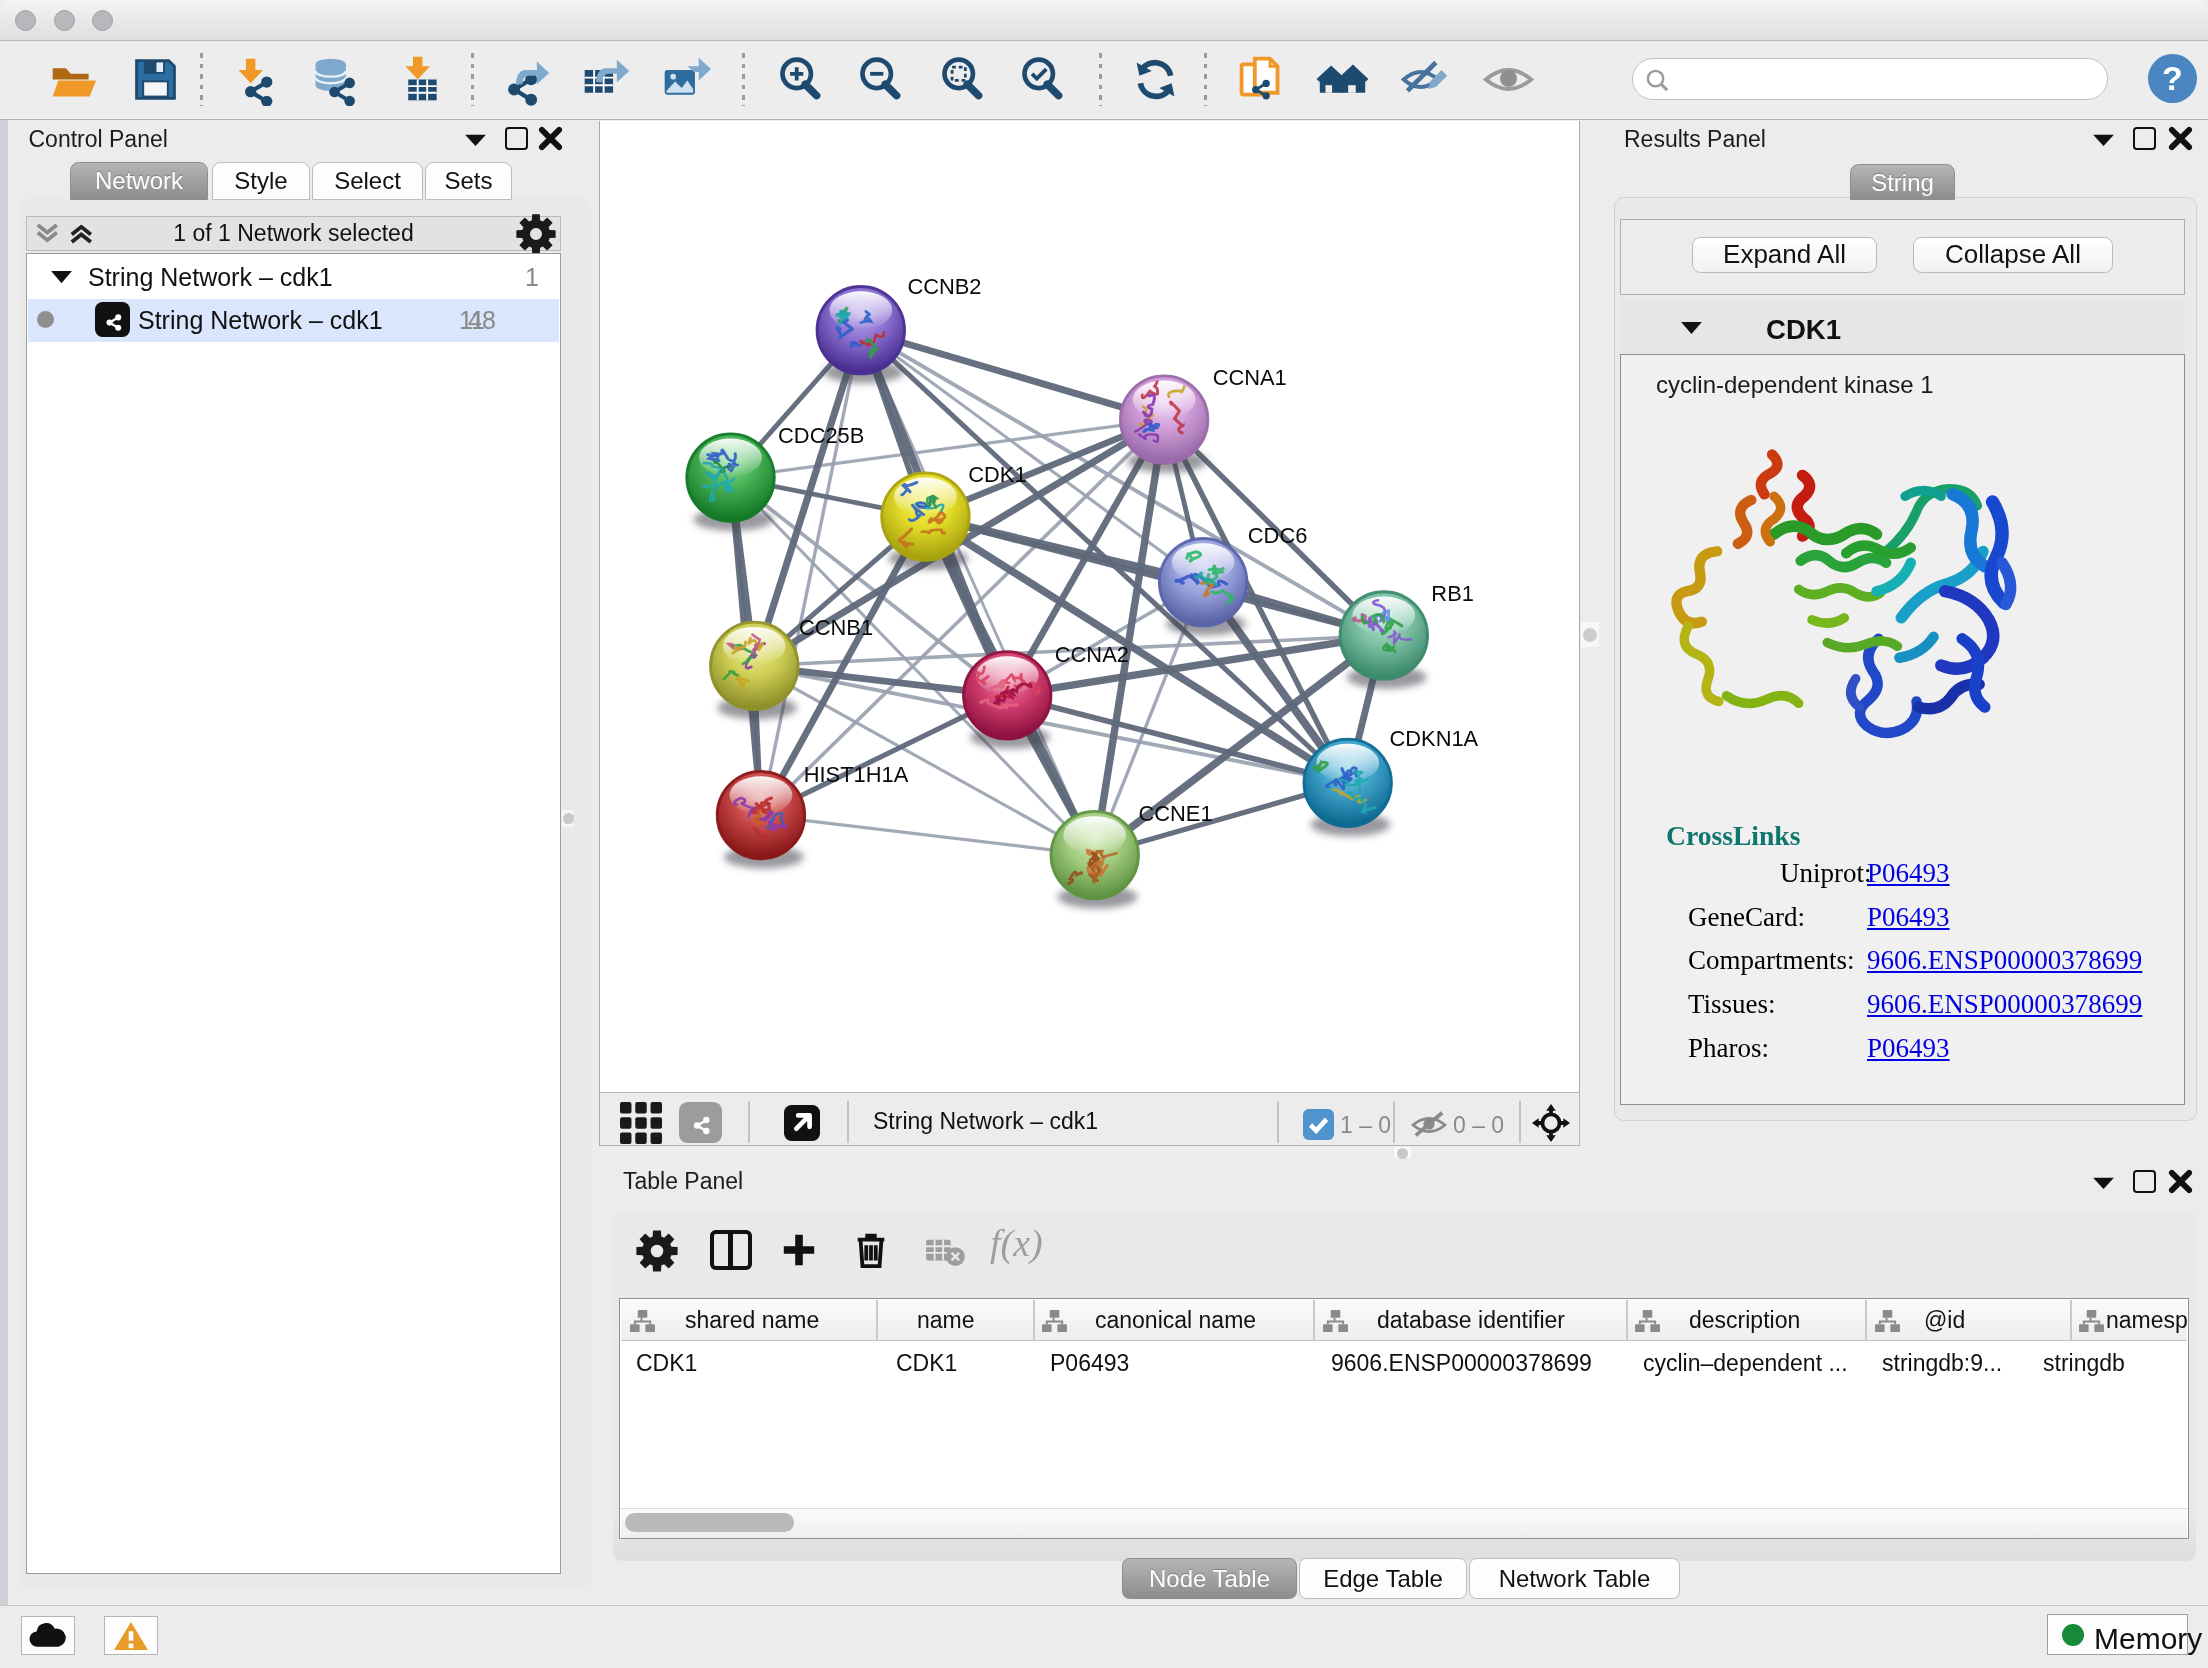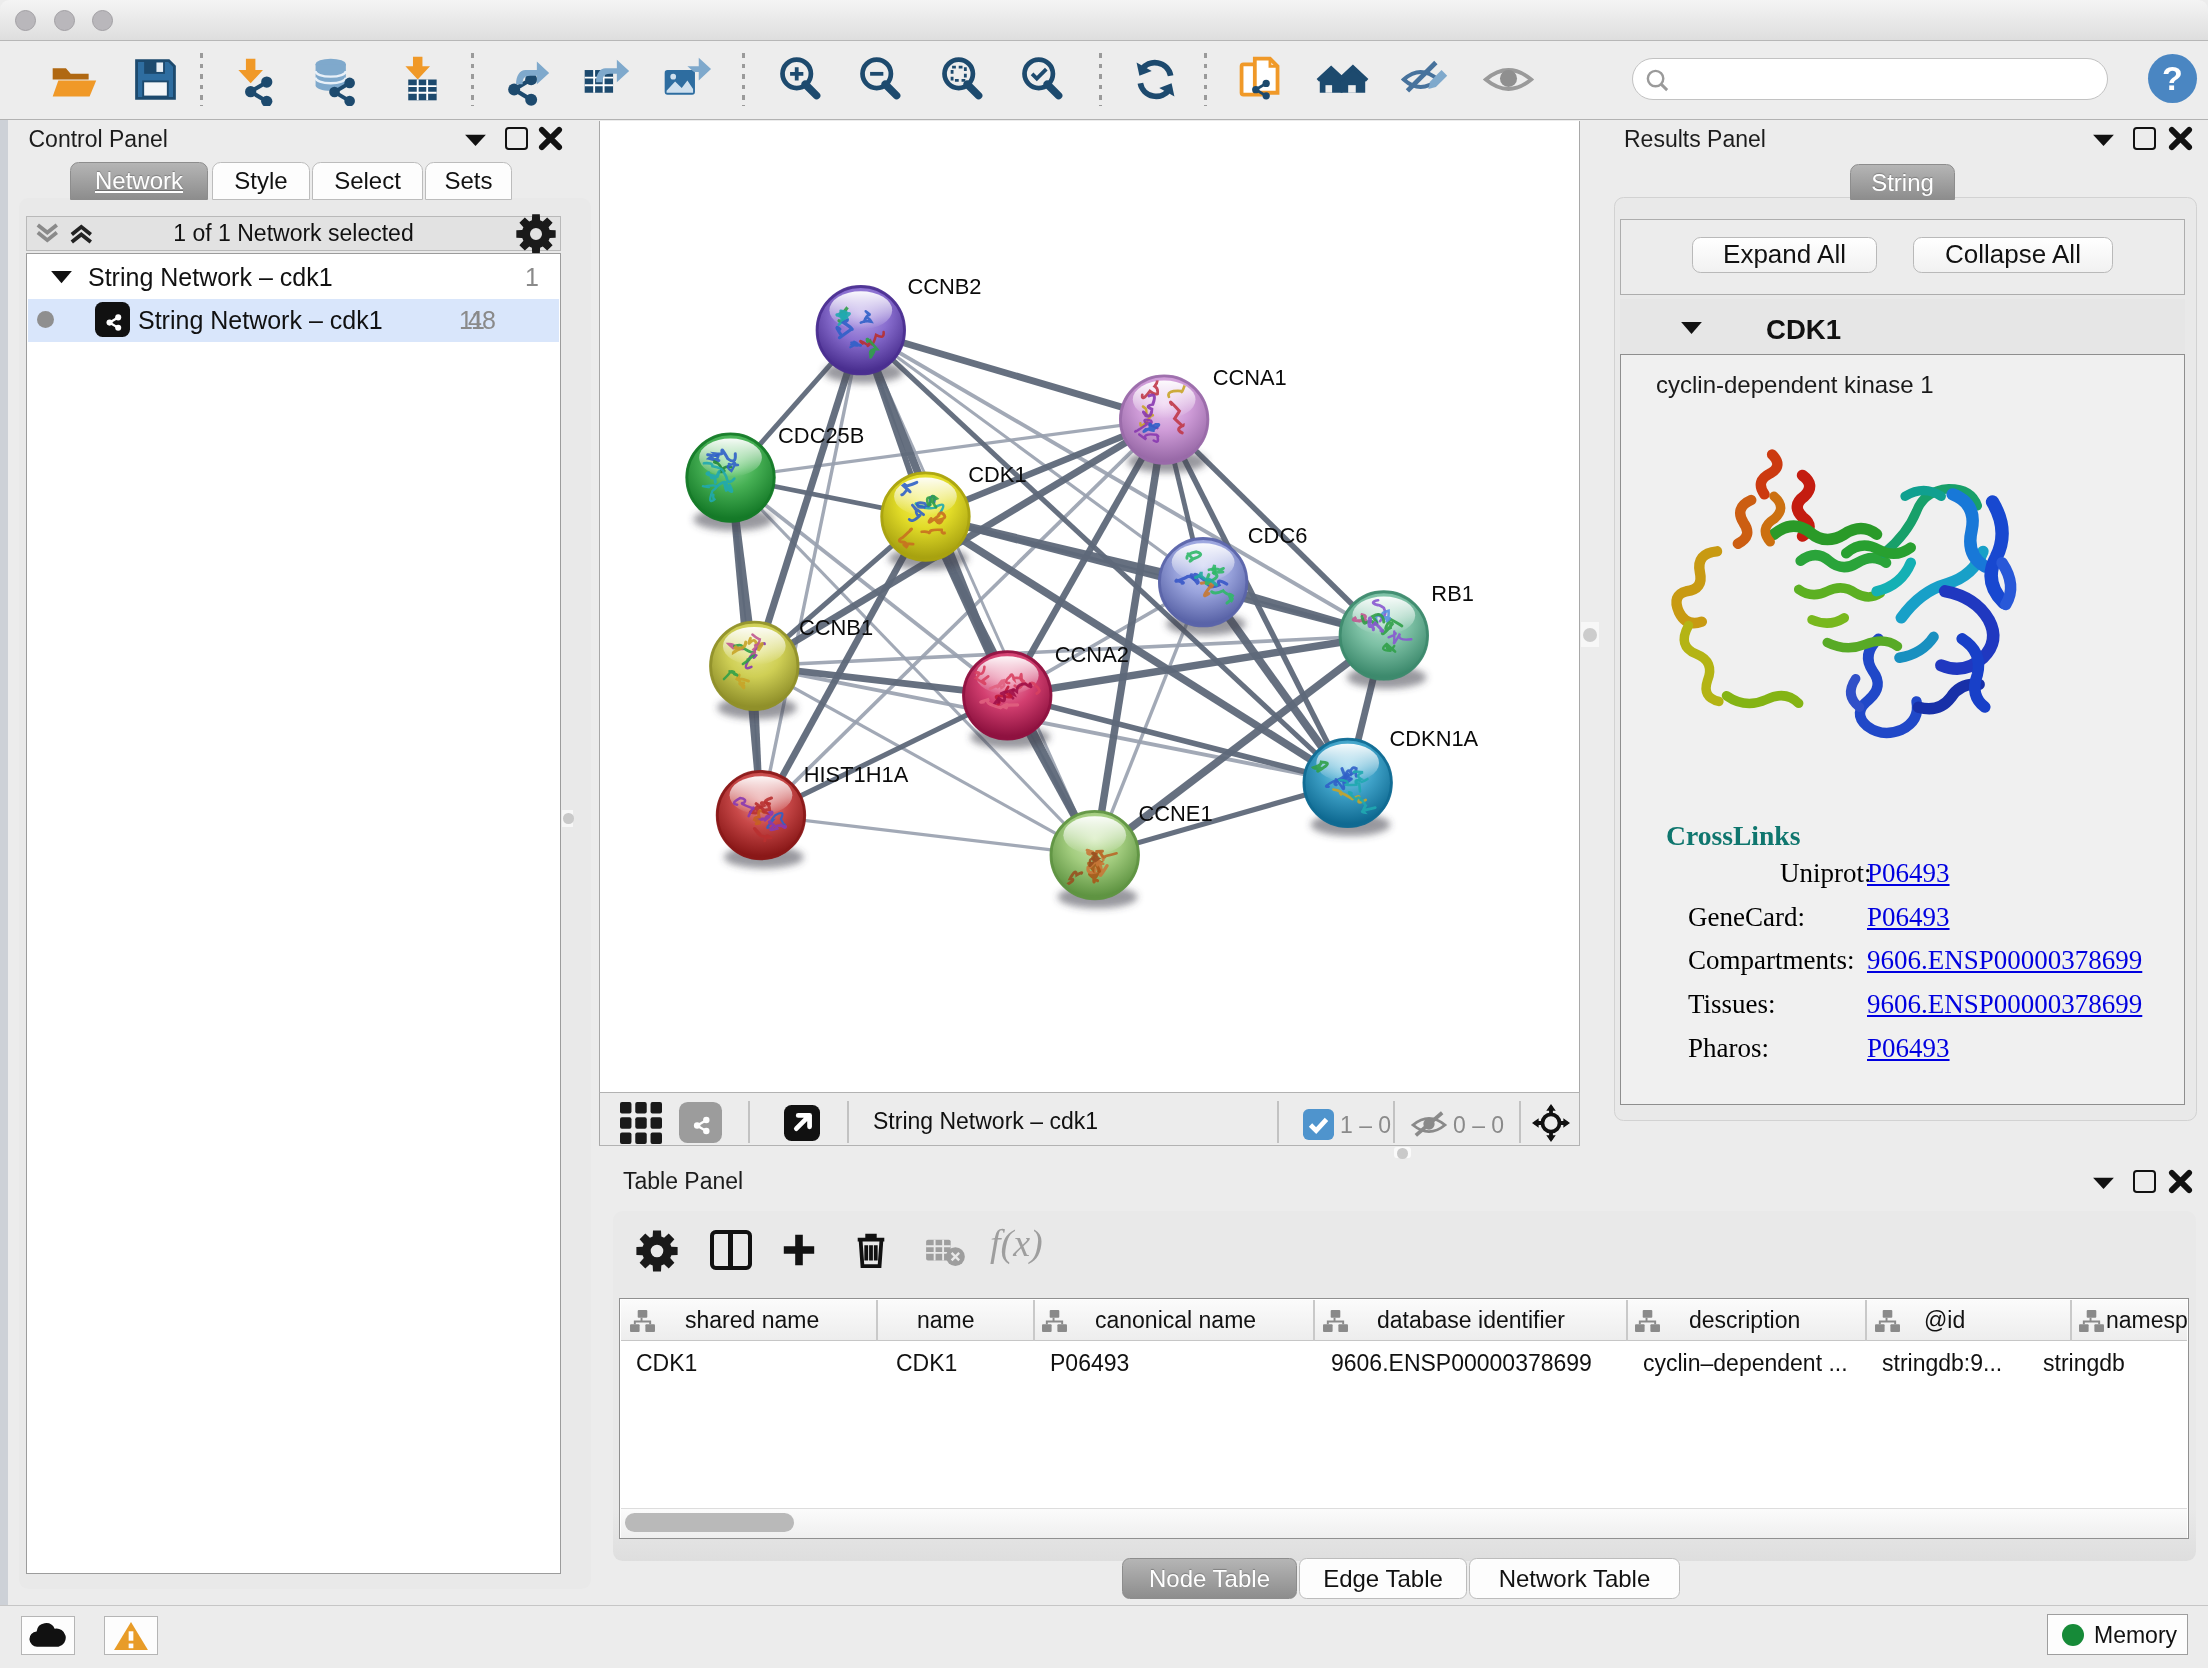--- a/index.html
+++ b/index.html
@@ -163,21 +163,21 @@
 <div class="abs" style="left:0;top:120px;width:7.6px;height:1486px;background:#cdd1d7;"></div>
 <div class="abs panehdr" style="left:28.5px;top:126px;">Control Panel</div>
 <svg class="abs" width="25" height="17" viewBox="0 0 26 18" style="left:463px;top:131px;">
       <path d="M2,4 h22 l-11,12z" fill="#111"></path>
     </svg>
 <div class="abs" style="left:505px;top:127px;width:23px;height:23px;border:2.9px solid #111;border-radius:3.8px;"></div>
 <svg class="abs" width="25" height="25" viewBox="0 0 26 26" style="left:538px;top:126px;">
       <path d="M4,4 L22,22 M22,4 L4,22" stroke="#111" stroke-width="6" stroke-linecap="round"></path>
     </svg>
 <div class="abs" style="left:19px;top:198px;width:572px;height:1391px;background:#e9e9e9;border-radius:9.5px;"></div>
-<div class="tab seltab abs" style="left:70px;top:162px;width:138px;height:38px;border-radius:8.6px 8.6px 0 0;font-size:24px;line-height:36px;text-decoration:underline;">Network</div>
+<div class="tab seltab abs" style="left:70px;top:162px;width:138px;height:38px;border-radius:8.6px 8.6px 0 0;font-size:24px;line-height:36px;">Network</div>
 <div class="tab abs" style="left:212px;top:162px;width:98px;height:38px;border-radius:8.6px 8.6px 0 0;font-size:24px;line-height:36px;">Style</div>
 <div class="tab abs" style="left:312px;top:162px;width:111px;height:38px;border-radius:8.6px 8.6px 0 0;font-size:24px;line-height:36px;">Select</div>
 <div class="tab abs" style="left:425px;top:162px;width:87px;height:38px;border-radius:8.6px 8.6px 0 0;font-size:24px;line-height:36px;">Sets</div>
 <div class="abs" style="left:26px;top:216px;width:535px;height:35px;background:#e2e2e2;border:1.9px solid #b9b9b9;"></div>
 <svg class="abs" width="28.5" height="25" viewBox="0 0 30 26" style="left:34px;top:221px;">
       <g fill="none" stroke="#8a8a8a" stroke-width="4">
         <path d="M4,4 l10,8 10,-8"></path>
         <path d="M4,12 l10,8 10,-8"></path>
       </g>
     </svg>
@@ -775,14 +775,14 @@
       <path d="M31,26 H9 a8,8 0 0 1 -1,-16 a10,10 0 0 1 19,-3 a8,8 0 0 1 4,19z" fill="#111"></path>
     </svg>
 <div class="abs" style="left:104px;top:1616px;width:54px;height:39px;background:#fdfdfd;border:1.9px solid #b5b5b5;"></div>
 <svg class="abs" width="38" height="32" viewBox="0 0 40 34" style="left:112px;top:1620px;">
       <path d="M20,2 L38,32 H2z" fill="#e89c28"></path>
       <rect x="17.5" y="12" width="5" height="10" fill="#fff"></rect>
       <rect x="17.5" y="25" width="5" height="5" fill="#fff"></rect>
     </svg>
 <div class="abs" style="left:2047px;top:1614px;width:141px;height:41px;background:#fdfdfd;border:1.9px solid #9e9e9e;"></div>
 <div class="abs" style="left:2062px;top:1624px;width:22px;height:22px;border-radius:50%;background:#168a38;"></div>
-<div class="abs" style="left:2094px;top:1622px;font-size:23px;color:#111;">Memory</div>
+<div class="abs" style="left:2094px;top:1622px;font-size:30px;color:#111;">Memory</div>
 </div>
 
 </body></html>

